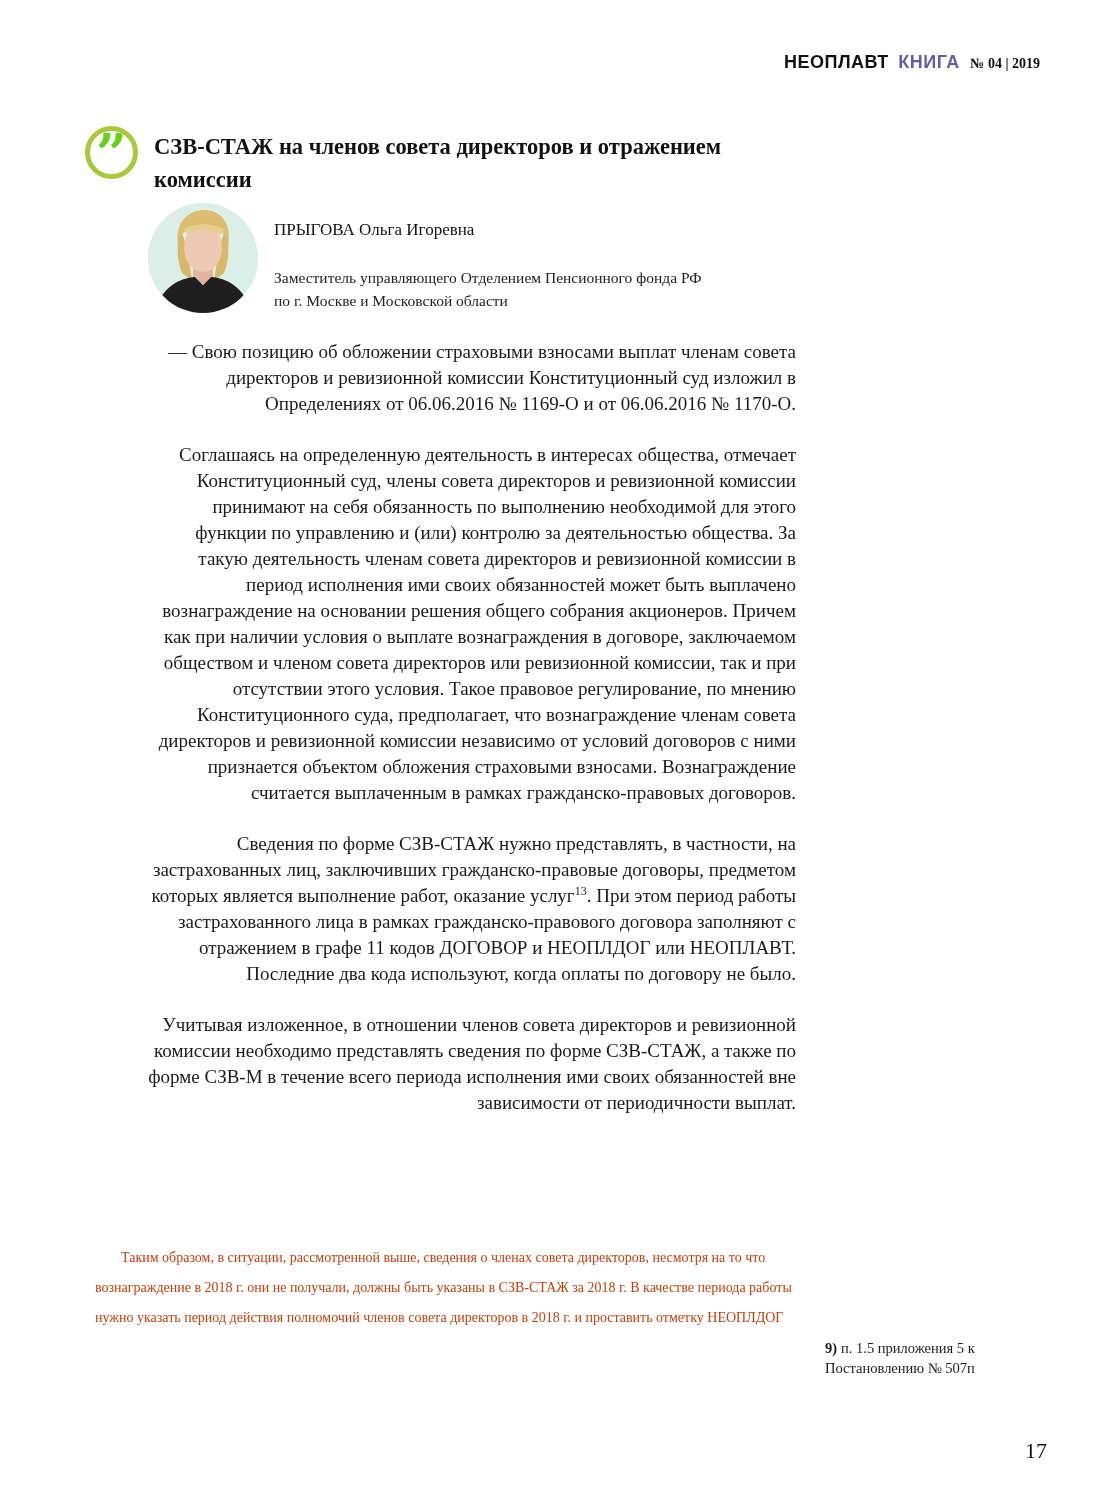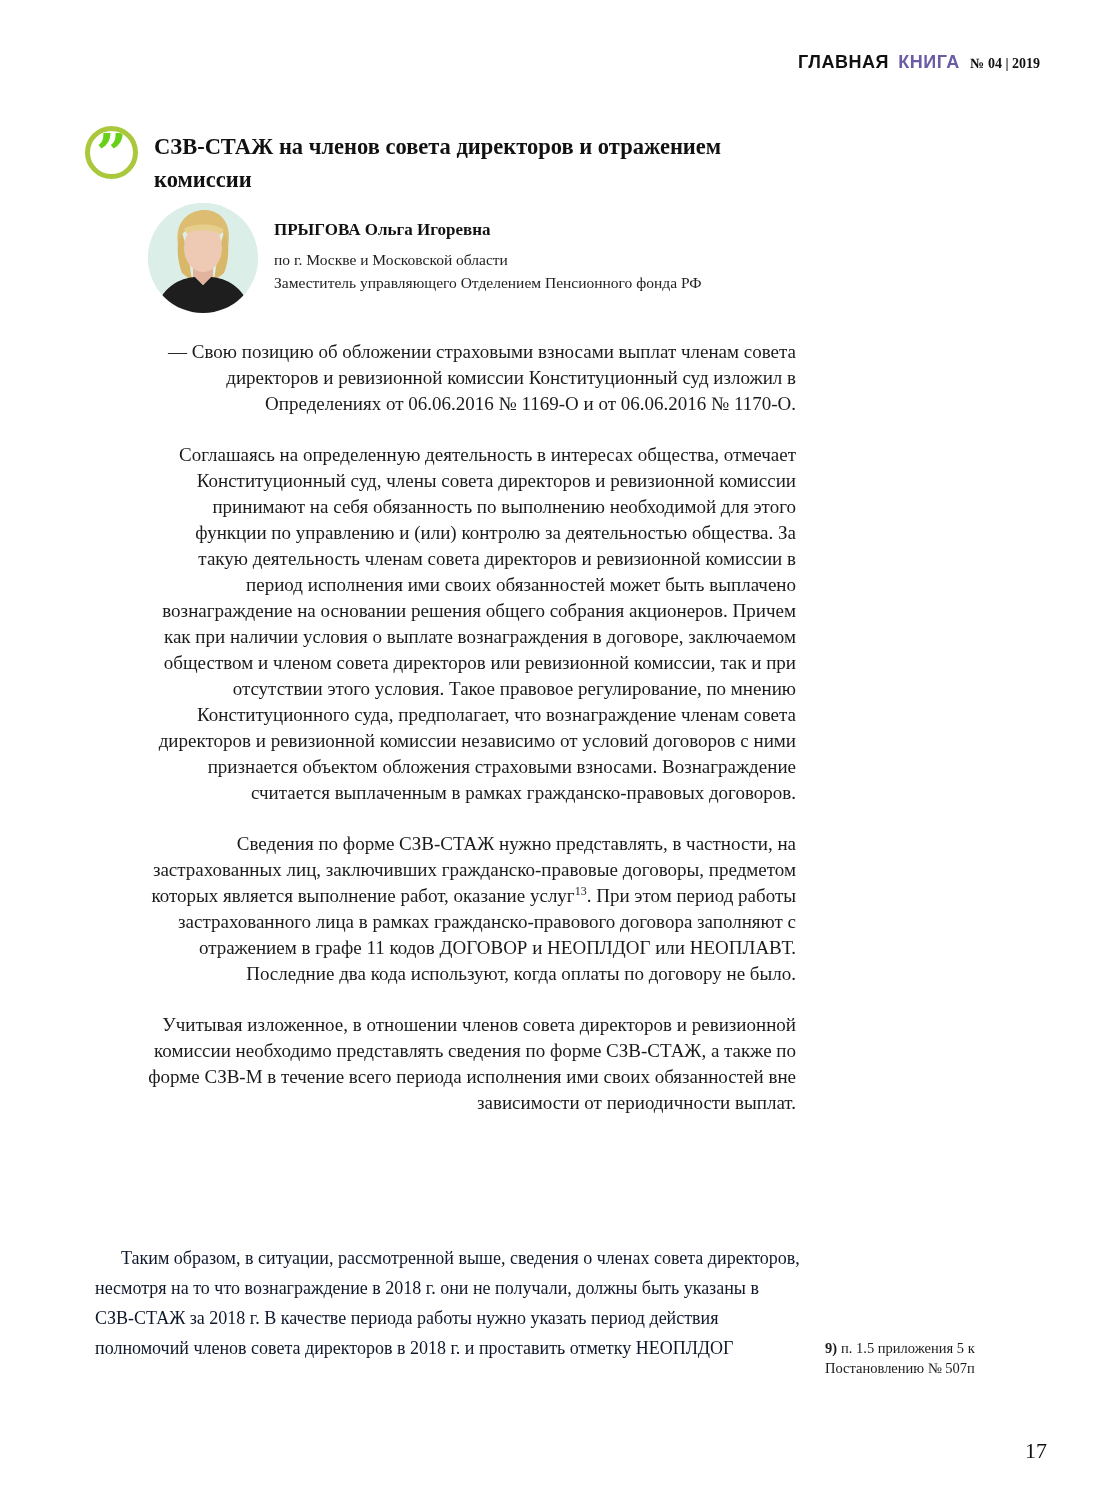--- a/index.html
+++ b/index.html
@@ -85,23 +85,23 @@
   .avatar {
     flex: 0 0 auto;
     width: 110px;
     height: 110px;
     border-radius: 50%;
     overflow: hidden;
     background: #dceee8;
   }
   .author-info { padding-top: 17px; }
   .author-name {
-    font-weight: bold;
+    font-weight: normal;
     font-size: 17px;
-    margin-bottom: 8px;
+    margin-bottom: 26px;
     color: #111111;
   }
   .author-position {
     font-size: 15.5px;
     line-height: 23px;
     color: #222222;
   }
 
   
   .interview {
@@ -121,24 +121,24 @@
     vertical-align: super;
   }
 
   
   .closing {
     position: absolute;
     top: 1243px;
     left: 95px;
     width: 706px;
     margin: 0;
-    font-size: 18px;
+    font-size: 14px;
     line-height: 30px;
     text-indent: 26px;
-    color: #0f172a;
+    color: #c2410c;
   }
 
   
   .footnote {
     position: absolute;
     top: 1338px;
     left: 825px;
     width: 238px;
     font-size: 14.5px;
     line-height: 20px;
@@ -153,21 +153,21 @@
     font-size: 22px;
     color: #111111;
   }
 </style>
 </head>
 <body>
 
 <div class="page">
 
   <header class="page-header">
-    <span class="brand-black">ГЛАВНАЯ</span>
+    <span class="brand-black">НЕОПЛАВТ</span>
     <span class="brand-purple">КНИГА</span>
     <span class="issue">№ 04 | 2019</span>
   </header>
 
   <div class="title-row">
     <div class="quote-icon">
       <span class="quote-glyph">”</span>
     </div>
     <h1 class="article-title">СЗВ-СТАЖ на членов совета директоров и отражением комиссии</h1>
   </div>
@@ -181,22 +181,22 @@
         <rect x="45" y="56" width="20" height="24" fill="#e2b49e"></rect>
         <ellipse cx="55" cy="45" rx="19" ry="24" fill="#eec9b4"></ellipse>
         <path d="M30,42 C26,16 44,7 56,7 C70,7 85,17 80,44 C79,31 74,24 55,24 C38,24 32,30 30,42 Z" fill="#dcbd72"></path>
         <path d="M36,26 C44,20 68,20 76,27 L72,32 C64,26 46,26 39,31 Z" fill="#e6cf8d"></path>
         <path d="M6,112 C12,84 32,75 47,74 L55,82 L63,74 C78,75 98,84 104,112 Z" fill="#1e1e1e"></path>
         <path d="M47,74 L55,82 L63,74 L59,70 L51,70 Z" fill="#e2b49e"></path>
       </svg>
     </div>
     <div class="author-info">
       <div class="author-name">ПРЫГОВА Ольга Игоревна</div>
+      <div class="author-position">Заместитель управляющего Отделением Пенсионного фонда РФ</div>
       <div class="author-position">по г. Москве и Московской области</div>
-      <div class="author-position">Заместитель управляющего Отделением Пенсионного фонда РФ</div>
     </div>
   </div>
 
   <div class="interview">
     <p>— Свою позицию об обложении страховыми взносами выплат членам совета директоров и ревизионной комиссии Конституционный суд изложил в Определениях от 06.06.2016 № 1169-О и от 06.06.2016 № 1170-О.</p>
     <p>Соглашаясь на определенную деятельность в интересах общества, отмечает Конституционный суд, члены совета директоров и ревизионной комиссии принимают на себя обязанность по выполнению необходимой для этого функции по управлению и (или) контролю за деятельностью общества. За такую деятельность членам совета директоров и ревизионной комиссии в период исполнения ими своих обязанностей может быть выплачено вознаграждение на основании решения общего собрания акционеров. Причем как при наличии условия о выплате вознаграждения в договоре, заключаемом обществом и членом совета директоров или ревизионной комиссии, так и при отсутствии этого условия. Такое правовое регулирование, по мнению Конституционного суда, предполагает, что вознаграждение членам совета директоров и ревизионной комиссии независимо от условий договоров с ними признается объектом обложения страховыми взносами. Вознаграждение считается выплаченным в рамках гражданско-правовых договоров.</p>
     <p><span>Сведения по форме СЗВ-СТАЖ нужно представлять, в частности, на застрахованных лиц, заключивших гражданско-правовые договоры, предметом которых является выполнение работ, оказание услуг</span><sup>13</sup><span>. При этом период работы застрахованного лица в рамках гражданско-правового договора заполняют с отражением в графе 11 кодов ДОГОВОР и НЕОПЛДОГ или НЕОПЛАВТ. Последние два кода используют, когда оплаты по договору не было.</span></p>
     <p>Учитывая изложенное, в отношении членов совета директоров и ревизионной комиссии необходимо представлять сведения по форме СЗВ-СТАЖ, а также по форме СЗВ-М в течение всего периода исполнения ими своих обязанностей вне зависимости от периодичности выплат.</p>
   </div>
 

